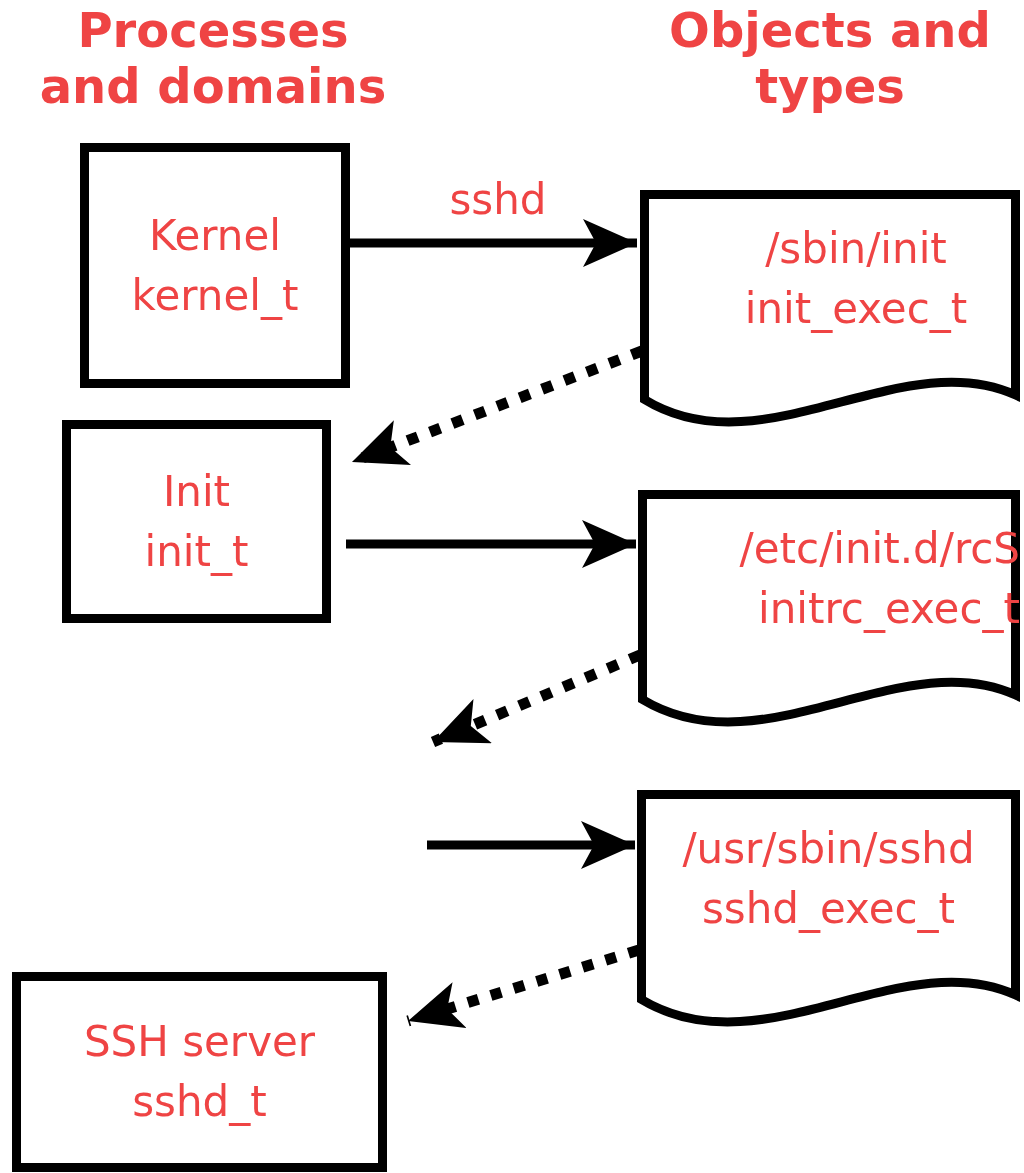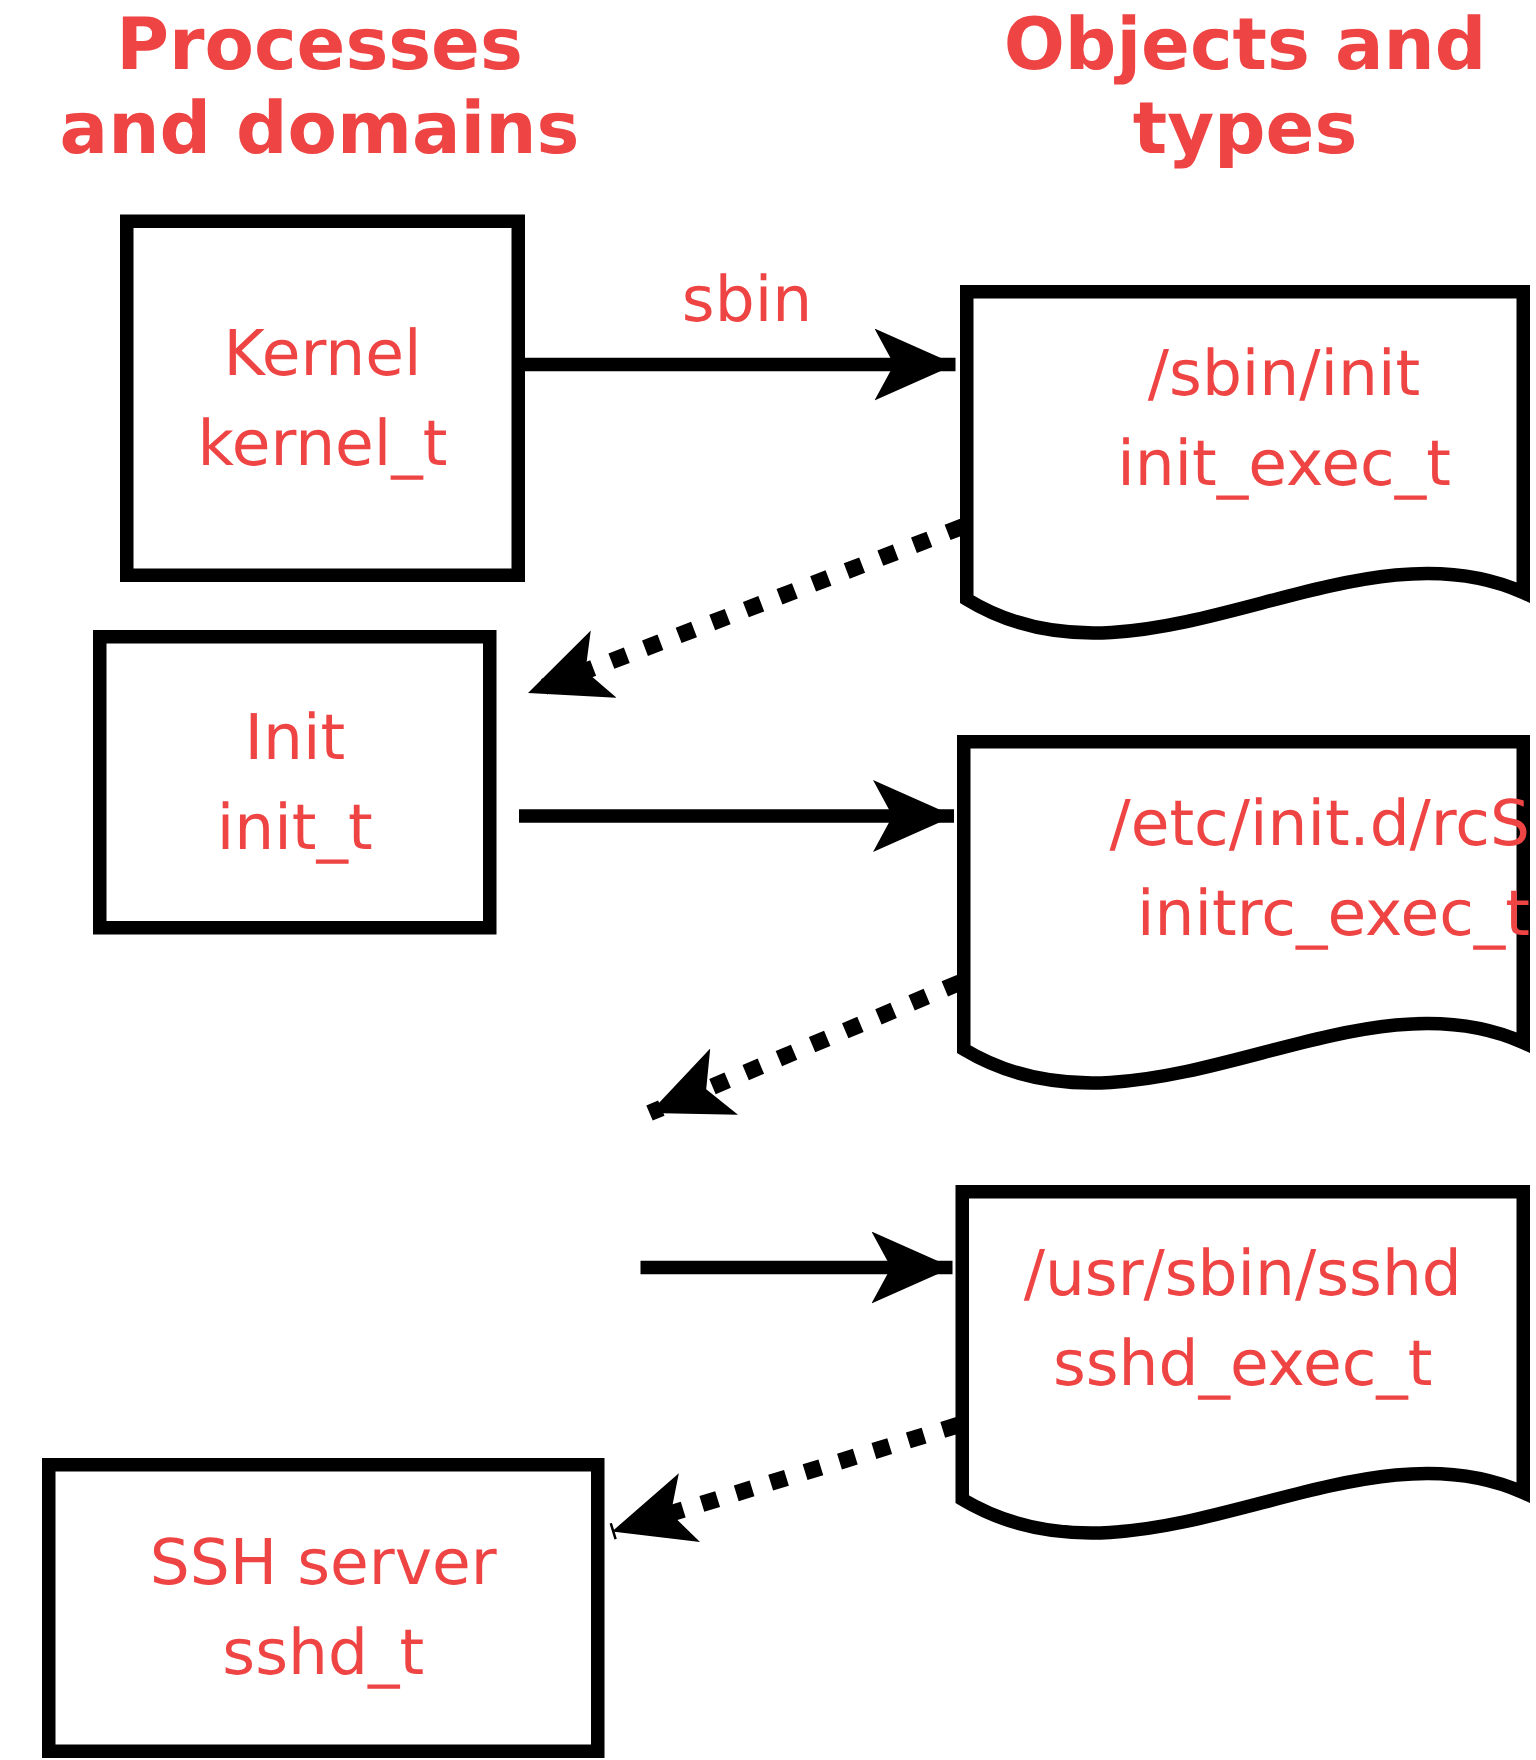--- a/index.html
+++ b/index.html
@@ -91,34 +91,34 @@
 
   <div class="hdr" style="left:-2px; top:2px; width:430px;">
     <div>Processes</div>
     <div>and domains</div>
   </div>
   <div class="hdr" style="left:615px; top:2px; width:430px;">
     <div>Objects and</div>
     <div>types</div>
   </div>
 
-  <div class="lbl" style="left:388px; top:174px; width:220px;">sbin</div>
+  <div class="lbl" style="left:388px; top:174px; width:220px;">sshd</div>
 
   <div class="pbox" style="left:80px; top:143px; width:270px; height:245px;">
     <div>Kernel</div>
     <div>kernel_t</div>
   </div>
 
   <div class="pbox" style="left:62px; top:420px; width:269px; height:203px;">
     <div>Init</div>
     <div>init_t</div>
   </div>
 
 
-  <div class="pbox" style="left:28px; top:972px; width:375px; height:200px;">
+  <div class="pbox" style="left:12px; top:972px; width:375px; height:200px;">
     <div>SSH server</div>
     <div>sshd_t</div>
   </div>
 
   <div class="doctext" style="left:640px; top:190px; width:380px; height:178px;padding-left:26px;">
     <div>/sbin/init</div>
     <div>init_exec_t</div>
   </div>
 
   <div class="doctext" style="left:638px; top:490px; width:382px; height:178px;align-items:flex-end;">

